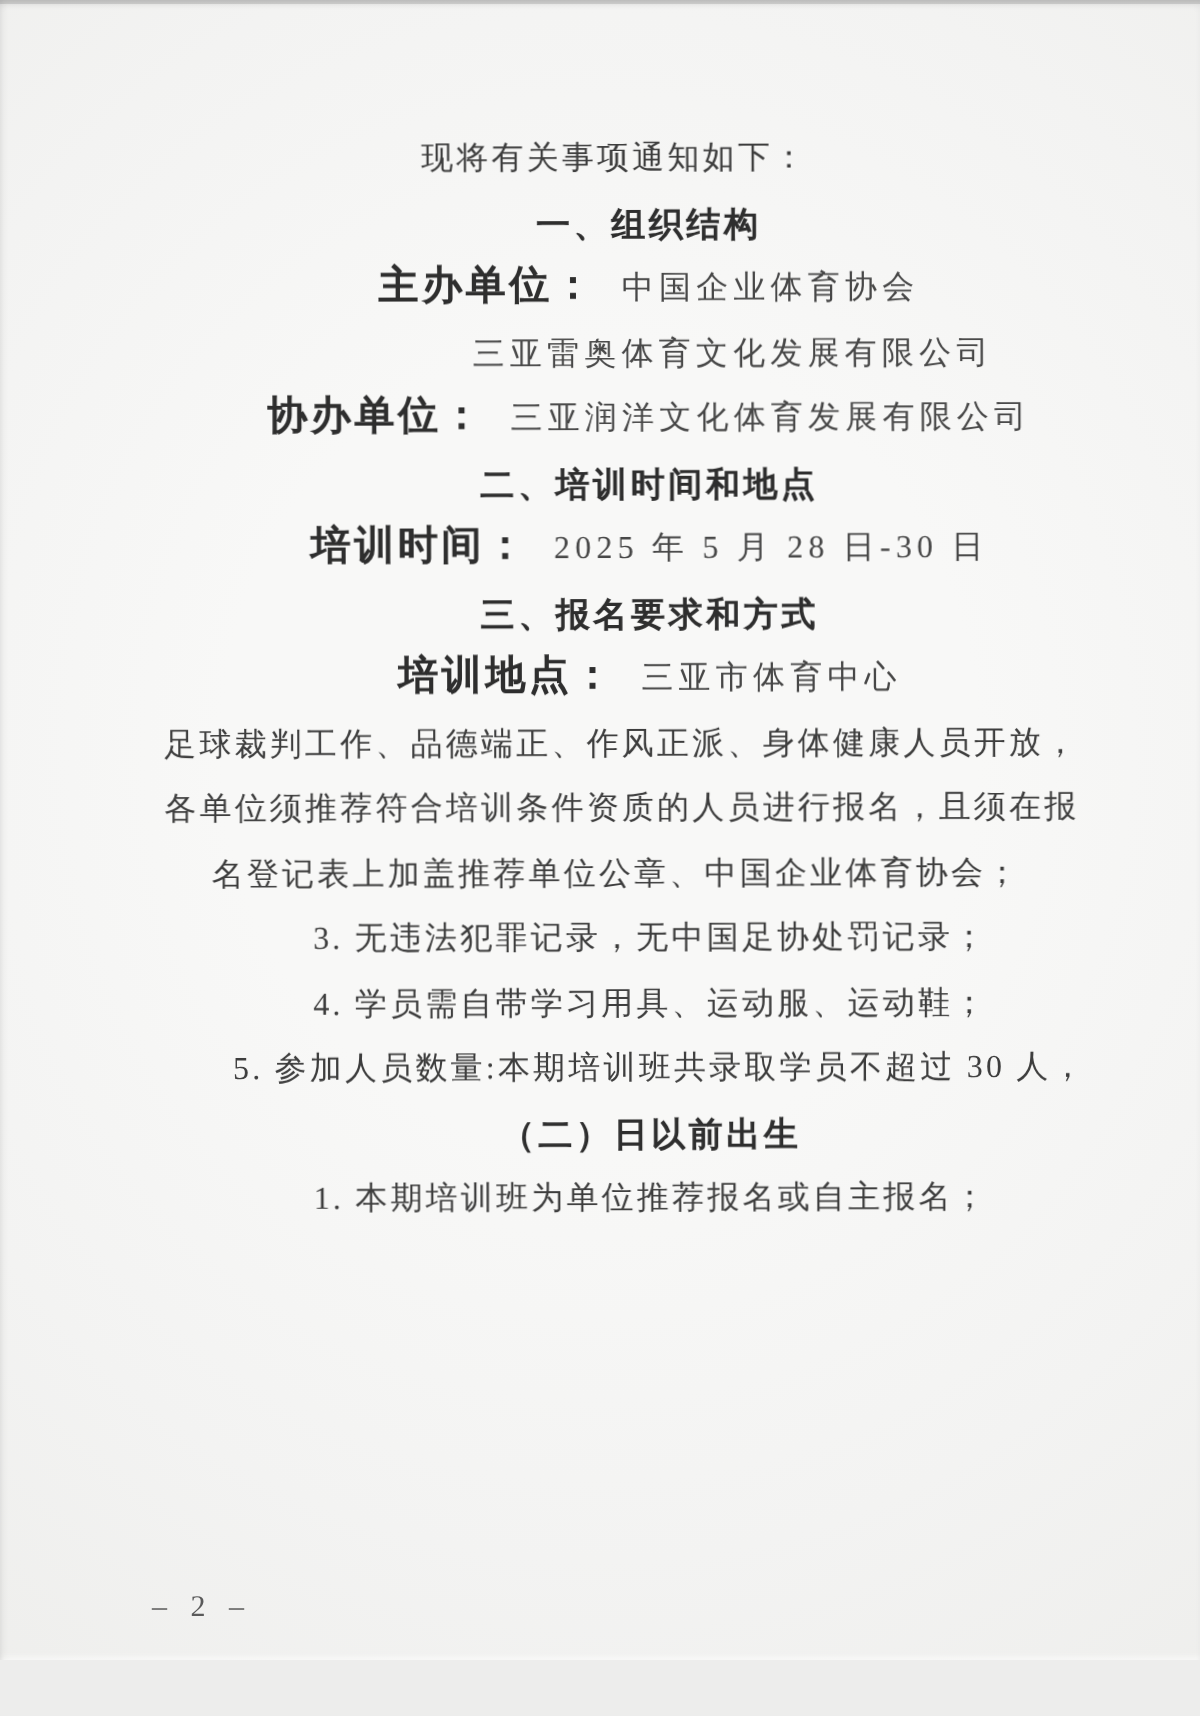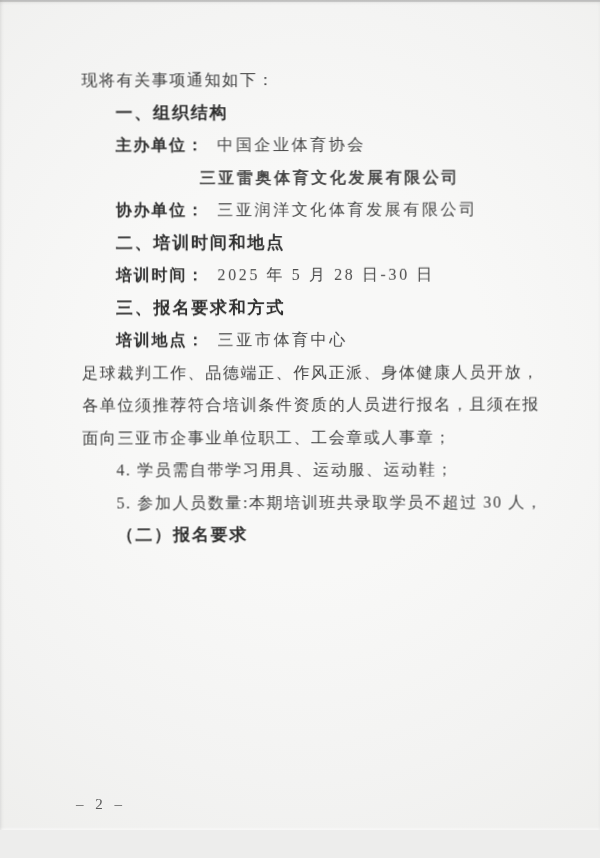--- a/index.html
+++ b/index.html
@@ -17,20 +17,21 @@
     position: relative;
     width: 600px;
     height: 830px;
     background:
       radial-gradient(ellipse 90% 70% at 50% 45%, #f8f8f7 35%, #f3f3f2 70%, #eeeeec 100%);
     box-shadow:
       inset 0 3px 4px -2px rgba(0,0,0,0.18),
       inset 3px 0 5px -3px rgba(0,0,0,0.10),
       inset 0 -2px 3px -1px rgba(255,255,255,0.8);
     box-sizing: border-box;
+    text-align: center;
   }
   .scan-page::before {
     content: "";
     position: absolute;
     top: 0; left: 0; right: 0;
     height: 2px;
     background: rgba(120,120,120,0.25);
   }
   .doc-content {
     position: absolute;
@@ -44,32 +45,32 @@
   .line {
     margin: 0;
     height: 32.5px;
     line-height: 32.5px;
     font-size: 16px;
     color: #3d3d3d;
     letter-spacing: 1.6px;
     white-space: nowrap;
   }
   .indent { padding-left: 34px; }
-  .value-cont { padding-left: 118px; font-weight: bold; }
+  .value-cont { padding-left: 118px; }
   .heading {
     font-family: "Liberation Sans", sans-serif;
     font-weight: 700;
     font-size: 17px;
     color: #2e2e2e;
     letter-spacing: 1.8px;
   }
   .label {
     font-family: Liberation Mono, monospace;
     font-weight: 700;
-    font-size: 16px;
+    font-size: 20px;
     color: #2e2e2e;
     letter-spacing: 1.8px;
     margin-right: 7px;
   }
   .value {
     letter-spacing: 2.6px;
     color: #474747;
   }
   .page-number {
     position: absolute;
@@ -118,25 +119,27 @@
     <p class="line heading indent">三、报名要求和方式</p>
 
     <p class="line indent">
       <span class="label">培训地点：</span>
       <span class="value">三亚市体育中心</span>
     </p>
 
 
     <p class="line">足球裁判工作、品德端正、作风正派、身体健康人员开放，</p>
     <p class="line">各单位须推荐符合培训条件资质的人员进行报名，且须在报</p>
-    <p class="line">面向三亚市企事业单位职工、工会章或人事章；</p>
+    <p class="line">名登记表上加盖推荐单位公章、中国企业体育协会；</p>
 
+    <p class="line indent">3. 无违法犯罪记录，无中国足协处罚记录；</p>
     <p class="line indent">4. 学员需自带学习用具、运动服、运动鞋；</p>
 
     <p class="line indent">5. 参加人员数量:本期培训班共录取学员不超过 30 人，</p>
 
-    <p class="line heading indent">（二）报名要求</p>
+    <p class="line heading indent">（二）日以前出生</p>
 
+    <p class="line indent">1. 本期培训班为单位推荐报名或自主报名；</p>
 
   </div>
 
   <p class="page-number">– 2 –</p>
 </div>
 
 </body></html>

